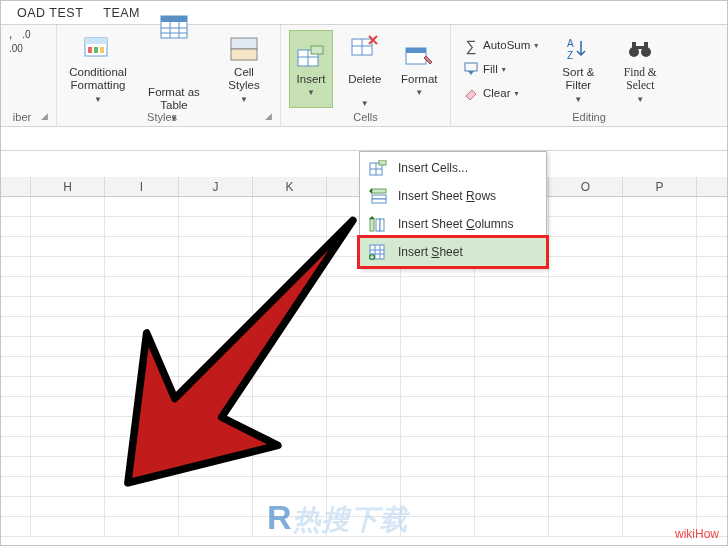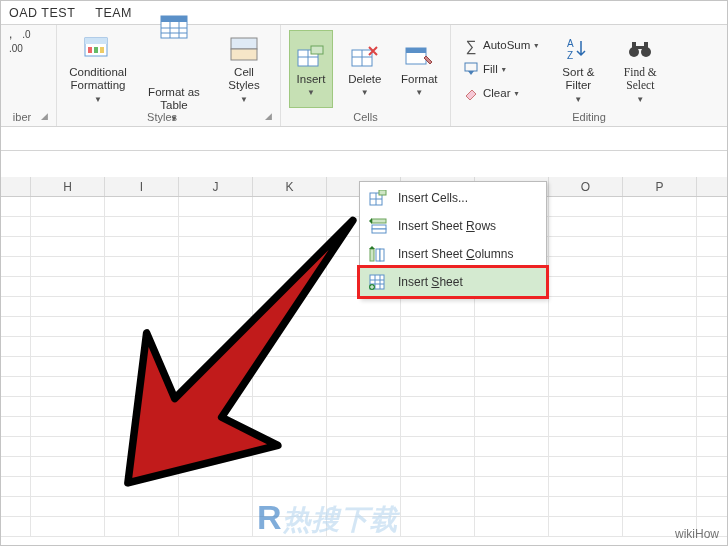--- a/index.html
+++ b/index.html
@@ -8,21 +8,21 @@
   .frame { border: 1px solid #c4c4c4; width: 728px; height: 546px; position: relative; background:#fff; }
 
   
   .titlebar { height: 26px; background: #fff; display:flex; align-items:center; padding:0 8px; border-bottom:0; }
   .titlebar .title { font-size: 12px; color:#444; }
   .titlebar .spacer { flex:1; }
   .win-controls { display:flex; gap:18px; color:#666; font-size:14px; }
   .win-controls span { cursor:default; }
 
   
-  .tabbar { height: 24px; display:flex; align-items:flex-end; padding-left:4px; font-size:12.5px; color:#333; border-bottom:1px solid #d4d4d4; }
+  .tabbar { height: 24px; display:flex; align-items:flex-end; padding-left:12px; font-size:12.5px; color:#333; border-bottom:1px solid #d4d4d4; }
   .tab { padding:4px 16px 4px 4px; letter-spacing:.5px; }
 
   
   .ribbon { height: 102px; background:#f8f8f8; border-bottom:1px solid #d4d4d4; display:flex; align-items:stretch; position:relative; }
   .group { border-right:1px solid #e0e0e0; display:flex; flex-direction:column; padding:2px 8px 0 8px; }
   .group-body { flex:1; display:flex; align-items:center; gap:10px; }
   .group-label { font-size:11px; color:#666; text-align:center; padding-bottom:3px; }
   .group-label .launcher { float:right; color:#999; font-size:9px; margin-left:6px; }
 
   .bigbtn { display:flex; flex-direction:column; align-items:center; justify-content:center; width:66px; height:78px; font-size:11.5px; color:#333; line-height:1.15; text-align:center; gap:2px; }
@@ -30,40 +30,40 @@
   .drop { font-size:8px; color:#555; }
 
   .smallstack { display:flex; flex-direction:column; gap:2px; font-size:11.5px; color:#333; }
   .smallbtn { display:flex; align-items:center; gap:4px; height:22px; padding:0 4px; }
   .smallbtn .ico { width:16px; height:16px; display:inline-flex; align-items:center; justify-content:center; }
 
   
   .insert-btn { background:#c6e0b4; border:1px solid #9fc880; }
 
   
-  .menu { position:absolute; left:358px; top:150px; width:188px; background:#fff; border:1px solid #bbb; box-shadow:2px 2px 4px rgba(0,0,0,.15); z-index:5; padding:2px 0;margin-top:30px; }
+  .menu { position:absolute; left:358px; top:150px; width:188px; background:#fff; border:1px solid #bbb; box-shadow:2px 2px 4px rgba(0,0,0,.15); z-index:5; padding:2px 0; }
   .menu-item { display:flex; align-items:center; height:28px; font-size:12px; color:#333; padding:0 10px 0 8px; gap:10px; }
   .menu-item .mi-ico { width:20px; height:20px; flex-shrink:0; display:flex; align-items:center; justify-content:center; }
   .menu-item.highlight { background:#d4ead0; outline:3px solid #e22; outline-offset:0; }
   .menu-item .underline { text-decoration: underline; }
 
   
   .gridwrap { position:absolute; left:0; right:0; top:176px; bottom:0; }
   .colhead { display:flex; height:20px; background:#f3f3f3; border-bottom:1px solid #ccc; font-size:12px; color:#555; }
   .colhead .ch { width:74px; border-right:1px solid #d9d9d9; text-align:center; line-height:20px; }
   .rows { }
   .row { display:flex; height:20px; border-bottom:1px solid #e5e5e5; }
   .row .cell { width:74px; border-right:1px solid #e5e5e5; }
 
   
   .arrow { position:absolute; left:100px; top:210px; width:260px; height:300px; z-index:8; pointer-events:none; }
 
   
-  .wm { position:absolute; right:8px; bottom:4px; font-size:12px; color:#737373; z-index:20; }
-  .wm2 { position:absolute; left:256px; bottom:6px; font-size:28px; color:#b8d7ef; z-index:20; font-weight:600; font-style:italic; letter-spacing:1px; opacity:.6; }
+  .wm { position:absolute; right:8px; bottom:4px; font-size:12px; color:#ef4444; z-index:20; }
+  .wm2 { position:absolute; left:266px; bottom:6px; font-size:28px; color:#b8d7ef; z-index:20; font-weight:600; font-style:italic; letter-spacing:1px; opacity:.6; }
   .wm2 .r { color:#2d77c2; font-weight:900; font-style:normal; font-size:34px; }
 
   .formula-bar { height:24px; border-bottom:1px solid #d4d4d4; background:#fff; }
 
   svg { display:block; }
 </style>
 </head>
 <body>
 
 <div class="frame">
@@ -138,21 +138,21 @@
             <svg width="28" height="22">
                 <rect x="1" y="5" width="20" height="16" fill="#fff" stroke="#5a90c8"></rect>
                 <line x1="1" y1="12" x2="21" y2="12" stroke="#5a90c8"></line>
                 <line x1="11" y1="5" x2="11" y2="21" stroke="#5a90c8"></line>
                 <rect x="14" y="1" width="12" height="8" fill="#cfe6c6" stroke="#6aa35a"></rect>
               </svg>
           </span>
           <span>Insert</span>
           <span class="drop">▼</span>
         </div>
-        <div class="bigbtn" style="width:50px;">
+        <div class="bigbtn" style="width:50px;justify-content:space-between;">
           <span class="ico">
             <svg width="28" height="22">
                 <rect x="1" y="5" width="20" height="16" fill="#fff" stroke="#5a90c8"></rect>
                 <line x1="1" y1="12" x2="21" y2="12" stroke="#5a90c8"></line>
                 <line x1="11" y1="5" x2="11" y2="21" stroke="#5a90c8"></line>
                 <path d="M18 2 L26 10 M26 2 L18 10" stroke="#d44" stroke-width="2"></path>
               </svg>
           </span>
           <span>Delete</span>
           <span class="drop">▼</span>

